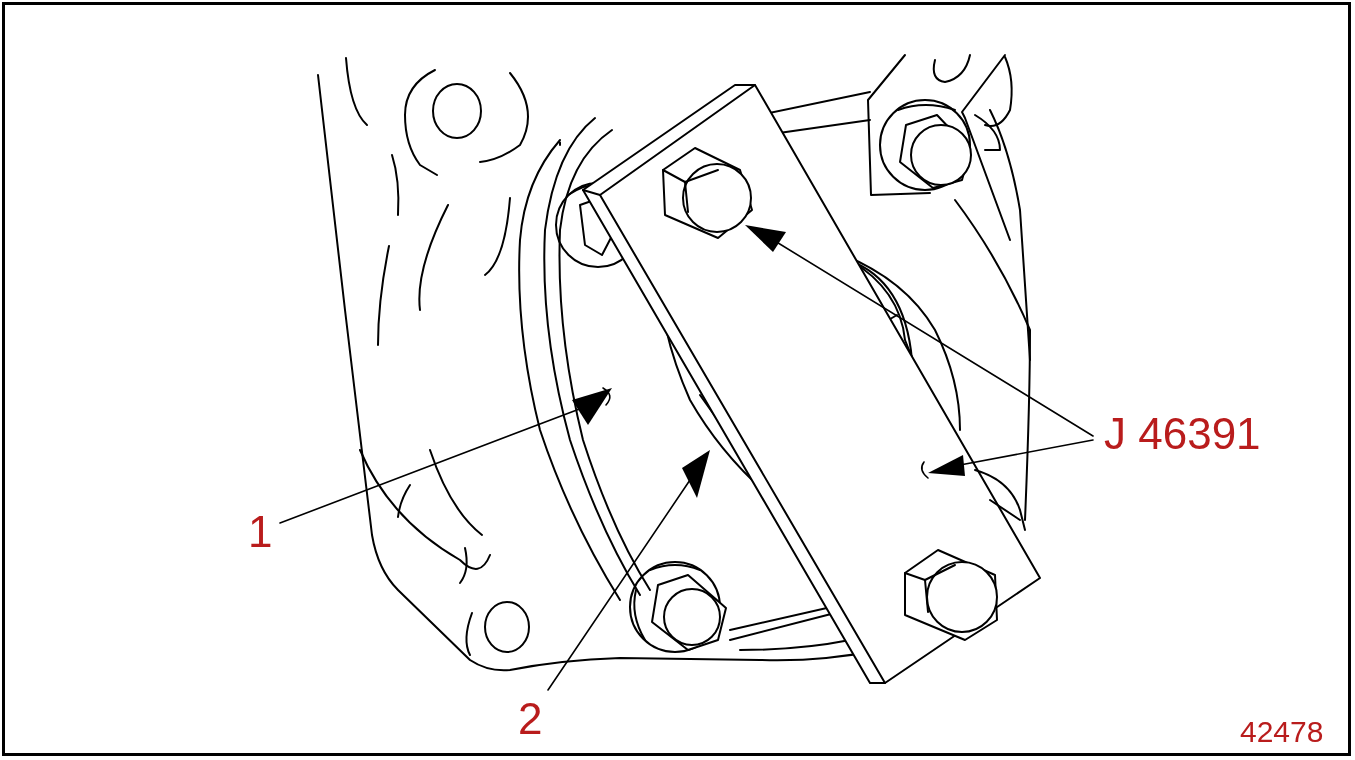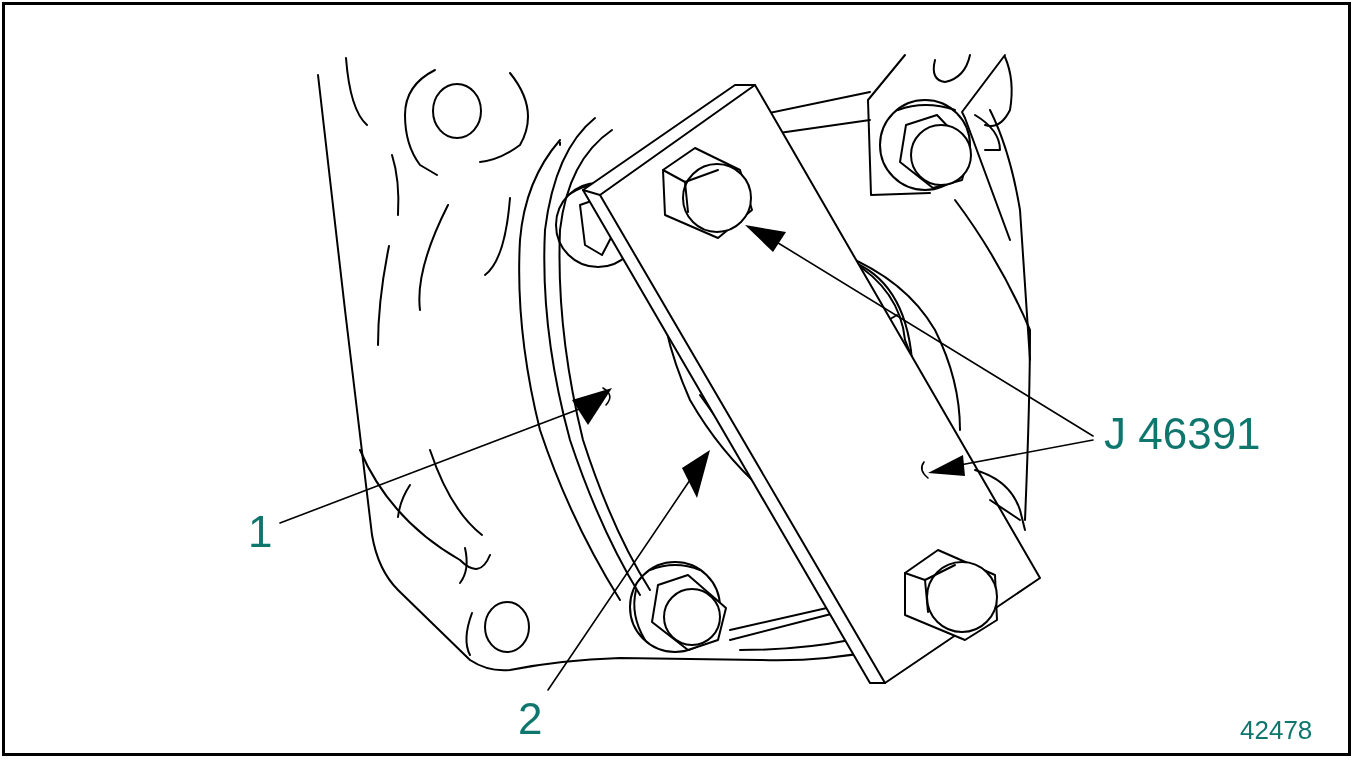--- a/index.html
+++ b/index.html
@@ -7,25 +7,25 @@
     .frame {
       position: absolute; left: 2px; top: 2px; width: 1349px; height: 754px;
       border: 3px solid #000; box-sizing: border-box; background: #fff;
     }
     svg.drawing { position: absolute; left: 0; top: 0; }
     svg.drawing .ln { fill: none; stroke: #000; stroke-width: 2; stroke-linecap: round; stroke-linejoin: round; }
     svg.drawing .thin { fill: none; stroke: #000; stroke-width: 1.6; stroke-linecap: round; }
     svg.drawing .fillw { fill: #fff; stroke: #000; stroke-width: 2; stroke-linejoin: round; }
     svg.drawing .arrowhead { fill: #000; stroke: none; }
     .label {
-      position: absolute; font-family: "Liberation Sans", sans-serif; color: #0f766e;
+      position: absolute; font-family: "Liberation Sans", sans-serif; color: #b91c1c;
       line-height: 1; white-space: nowrap;
     }
     .callout { font-size: 44px; }
-    .figno { font-size: 26px; }
+    .figno { font-size: 30px; }
   </style>
 </head>
 <body>
 
 <div class="frame"></div>
 
 <svg class="drawing" width="1355" height="760" viewBox="0 0 1355 760">
 
   <g>
     <path class="ln" d="M318 75 L345 310 L372 535 Q378 570 398 590 L470 660 Q488 672 510 670 Q560 660 620 658 L760 660 Q820 662 880 650"></path>

